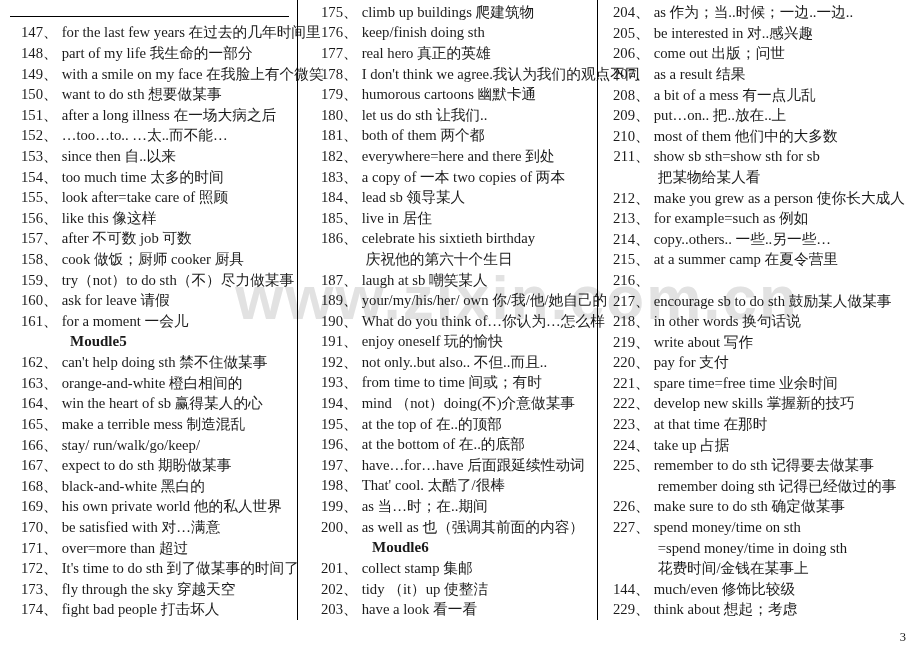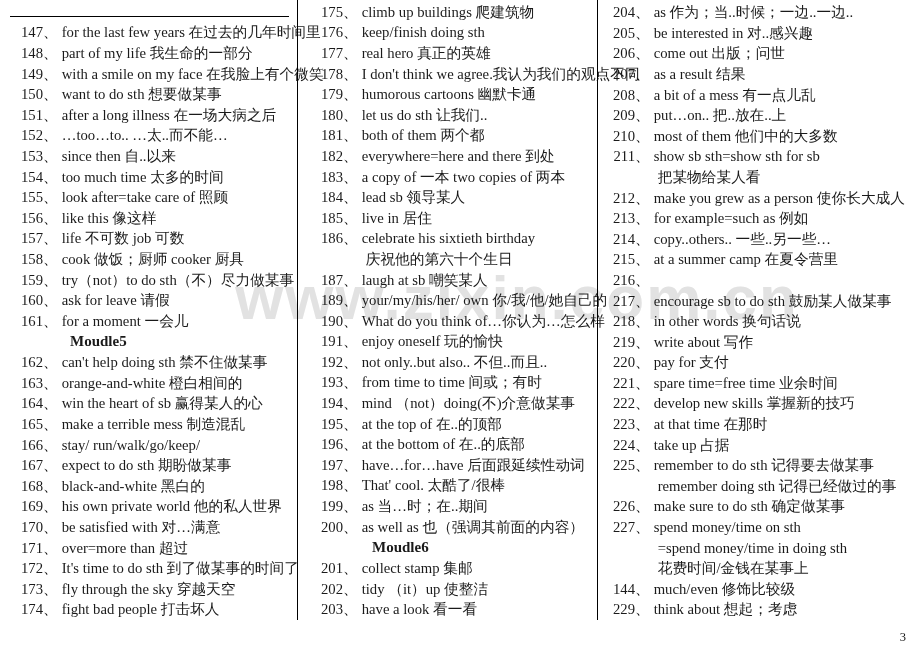--- a/index.html
+++ b/index.html
@@ -174,21 +174,21 @@
             <span class="txt">look after=take care of  照顾</span>
           </div>
           <div class="entry">
             <span class="num">156</span>
             <span class="sep">、</span>
             <span class="txt">like this     像这样</span>
           </div>
           <div class="entry">
             <span class="num">157</span>
             <span class="sep">、</span>
-            <span class="txt">life  不可数    job  可数</span>
+            <span class="txt">after  不可数    job  可数</span>
           </div>
           <div class="entry">
             <span class="num">158</span>
             <span class="sep">、</span>
             <span class="txt">cook 做饭；厨师  cooker  厨具</span>
           </div>
           <div class="entry">
             <span class="num">159</span>
             <span class="sep">、</span>
             <span class="txt">try（not）to do sth（不）尽力做某事</span>

